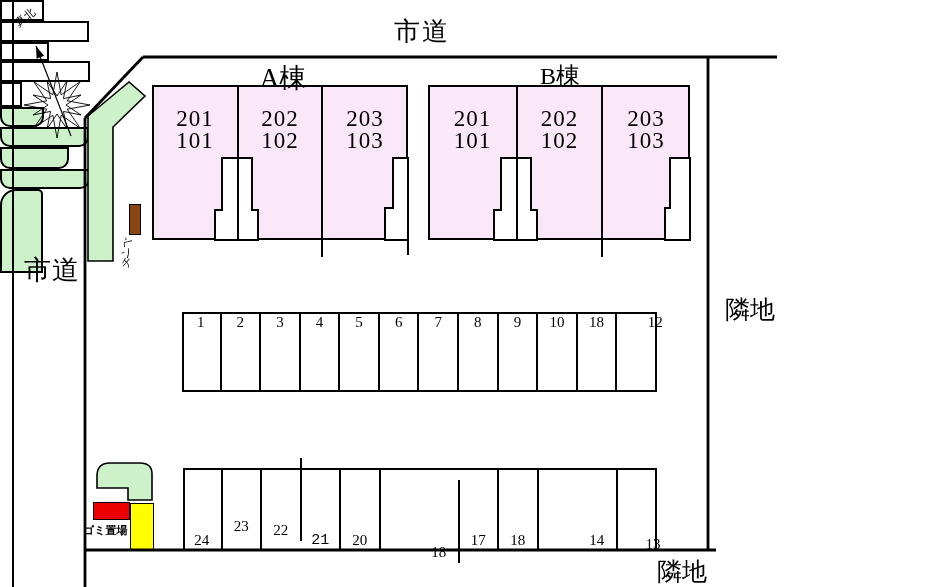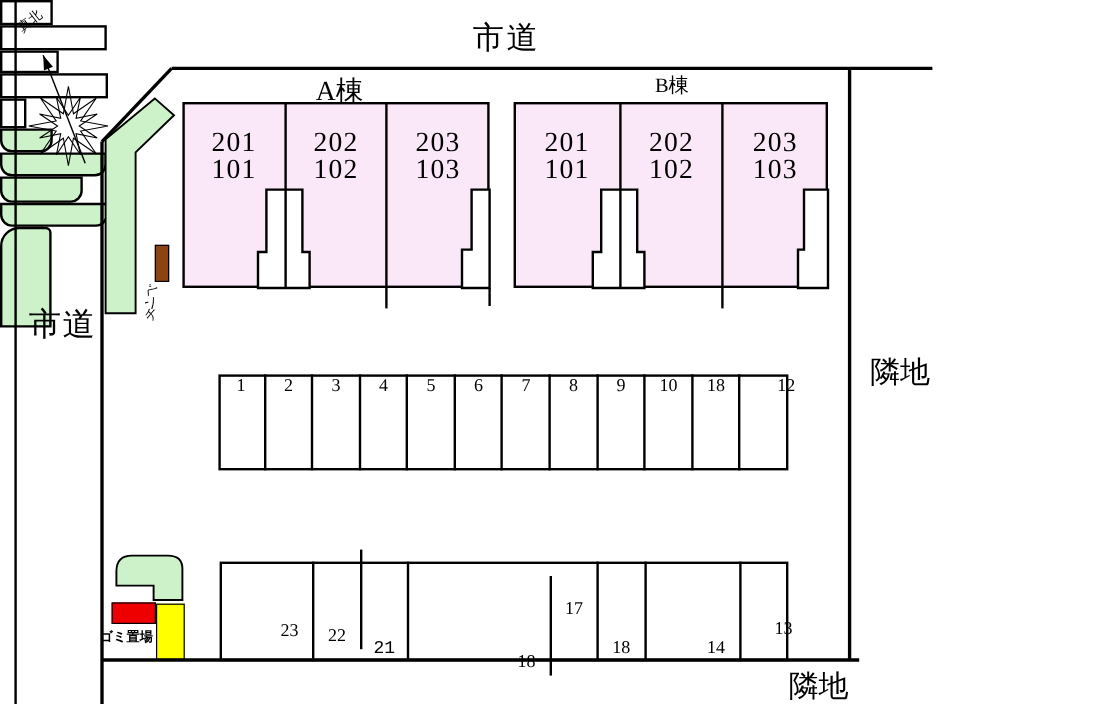--- a/index.html
+++ b/index.html
@@ -95,22 +95,22 @@
       <line x1="322" y1="240" x2="322" y2="257"></line>
       <line x1="602" y1="240" x2="602" y2="257"></line>
       <line x1="408" y1="240" x2="408" y2="255"></line>
     </g>
   </svg>
 
   <div class="lbl cxy" style="left:422px;top:14px;font-size:26px;letter-spacing:2px;">市道</div>
   <div class="lbl" style="left:24px;top:252px;font-size:27px;letter-spacing:1px;">市道</div>
   <div class="lbl" style="left:725px;top:293px;font-size:25px;">隣地</div>
   <div class="lbl" style="left:657px;top:555px;font-size:25px;">隣地</div>
-  <div class="lbl cxy" style="left:283px;top:60px;font-size:23px;">A棟</div>
-  <div class="lbl cxy" style="left:560px;top:60px;font-size:17px;">B棟</div>
+  <div class="lbl cxy" style="left:283px;top:60px;font-size:27px;">A棟</div>
+  <div class="lbl cxy" style="left:560px;top:60px;font-size:24px;">B棟</div>
   <div class="lbl" style="left:83px;top:523px;font-size:11px;font-weight:bold;">ゴミ置場</div>
   <div class="lbl" style="left:14px;top:10px;font-size:11px;transform:rotate(-38deg);">真北</div>
   <div class="lbl benchlbl" style="left:121px;top:237px;">
       <span>ベ</span>
       <span>ン</span>
       <span>チ</span>
     </div>
 
 <div class="unit-label" style="left: 152px; top: 108px; width: 86px; height: 50px;">
       <span>201</span>
@@ -165,37 +165,43 @@
     </div>
     <div class="stall" style="left: 538.25px; top: 312px; width: 39.5833px; height: 80px; align-items: flex-start; padding-top: 2px;">
       <span>10</span>
     </div>
     <div class="stall" style="left: 577.833px; top: 312px; width: 39.5833px; height: 80px; align-items: flex-start; padding-top: 2px;">
       <span>18</span>
     </div>
     <div class="stall last" style="left: 617.417px; top: 312px; width: 39.5833px; height: 80px; align-items: flex-start; padding-top: 2px;">
       <span>12</span>
     </div>
+    <div class="stall" style="left: 183px; top: 468px; width: 39.5px; height: 83px; align-items: flex-end; padding-bottom: 2px;">
+      <span>24</span>
+    </div>
     <div class="stall" style="left: 222.5px; top: 468px; width: 39.5px; height: 83px; align-items: flex-end; padding-bottom: 16px;">
       <span>23</span>
     </div>
     <div class="stall" style="left: 262px; top: 458px; width: 39.5px; height: 83px; align-items: flex-end; padding-bottom: 2px;">
       <span>22</span>
     </div>
     <div class="stall" style="left: 301.5px; top: 468px; width: 39.5px; height: 83px; align-items: flex-end; padding-bottom: 2px; font-family: Liberation Mono, monospace;">
       <span>21</span>
     </div>
+    <div class="stall" style="left: 341px; top: 468px; width: 39.5px; height: 83px; align-items: flex-end; padding-bottom: 2px;">
+      <span>20</span>
+    </div>
     <div class="stall" style="left: 420px; top: 480px; width: 39.5px; height: 83px; align-items: flex-end; padding-bottom: 2px;">
       <span>18</span>
     </div>
-    <div class="stall" style="left: 459.5px; top: 468px; width: 39.5px; height: 83px; align-items: center; padding-bottom: 2px;">
+    <div class="stall" style="left: 459.5px; top: 468px; width: 39.5px; height: 83px; align-items: flex-end; padding-bottom: 2px;">
       <span>17</span>
     </div>
     <div class="stall" style="left: 499px; top: 468px; width: 39.5px; height: 83px; align-items: flex-end; padding-bottom: 2px;">
       <span>18</span>
     </div>
     <div class="stall" style="left: 578px; top: 468px; width: 39.5px; height: 83px; align-items: flex-end; padding-bottom: 2px;">
       <span>14</span>
     </div>
-    <div class="stall last" style="left: 617.5px; top: 452px; width: 35px; height: 83px; align-items: flex-end; padding-bottom: 2px;">
+    <div class="stall last" style="left: 617.5px; top: 472px; width: 35px; height: 83px; align-items: flex-end; padding-bottom: 2px;">
       <span>13</span>
     </div>
   </div>
 
 </body></html>

